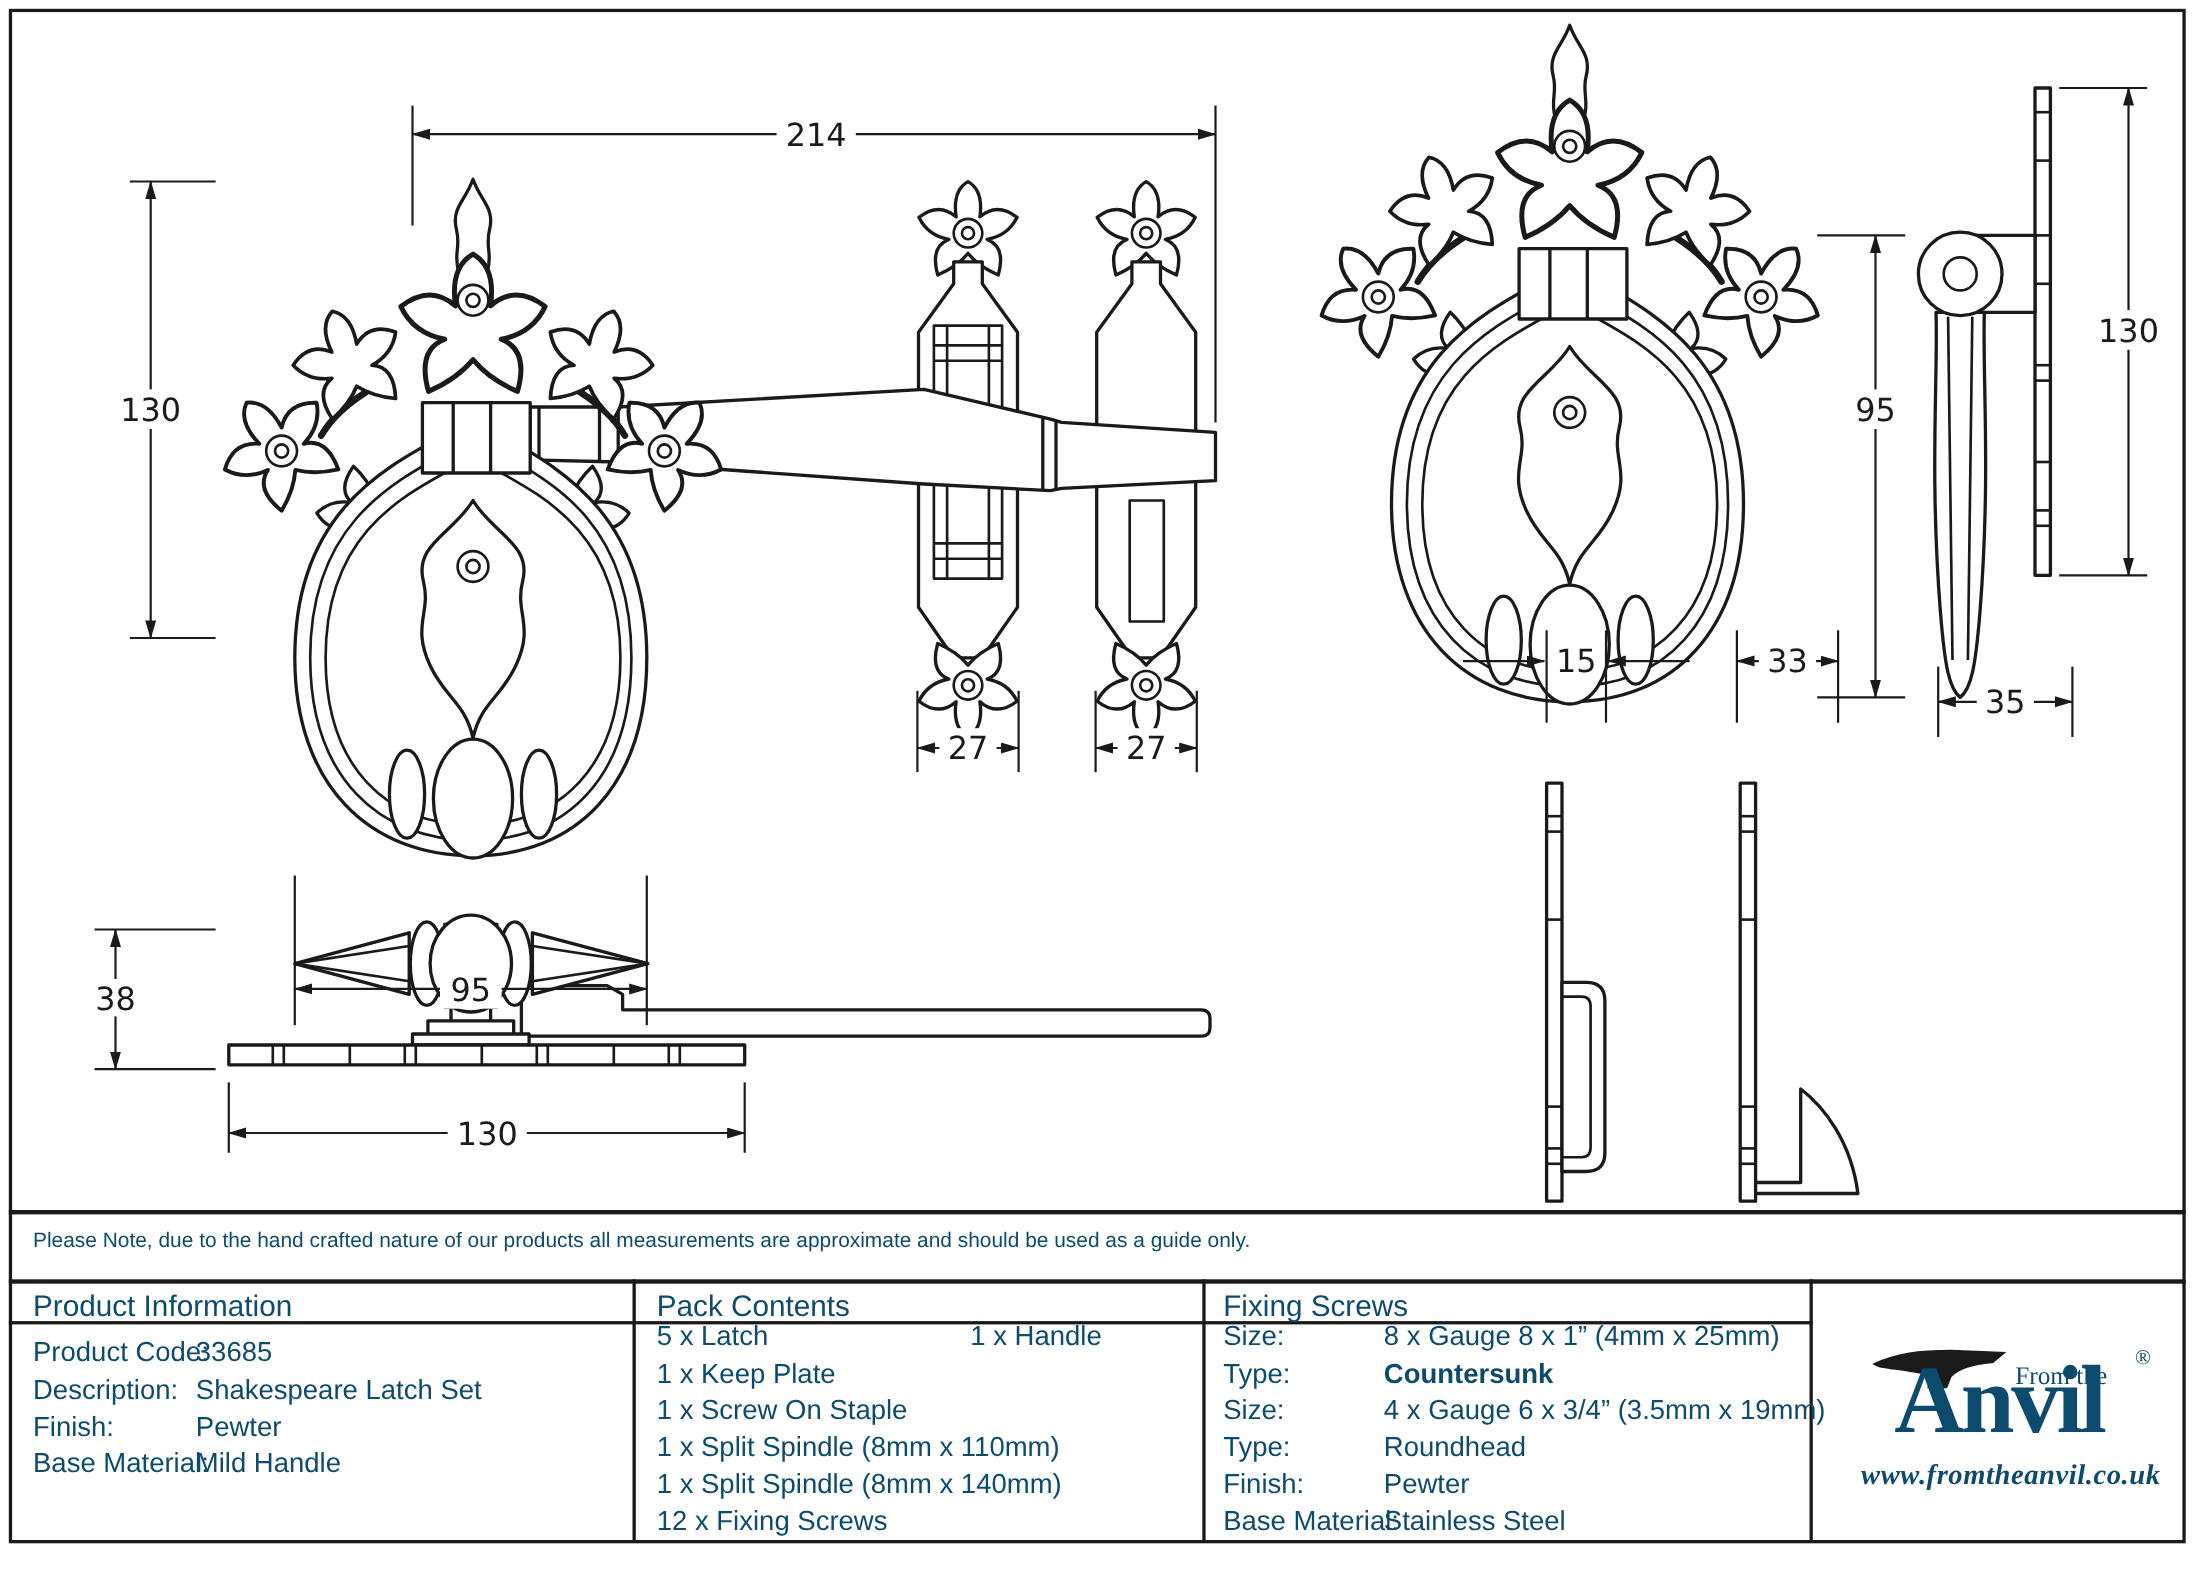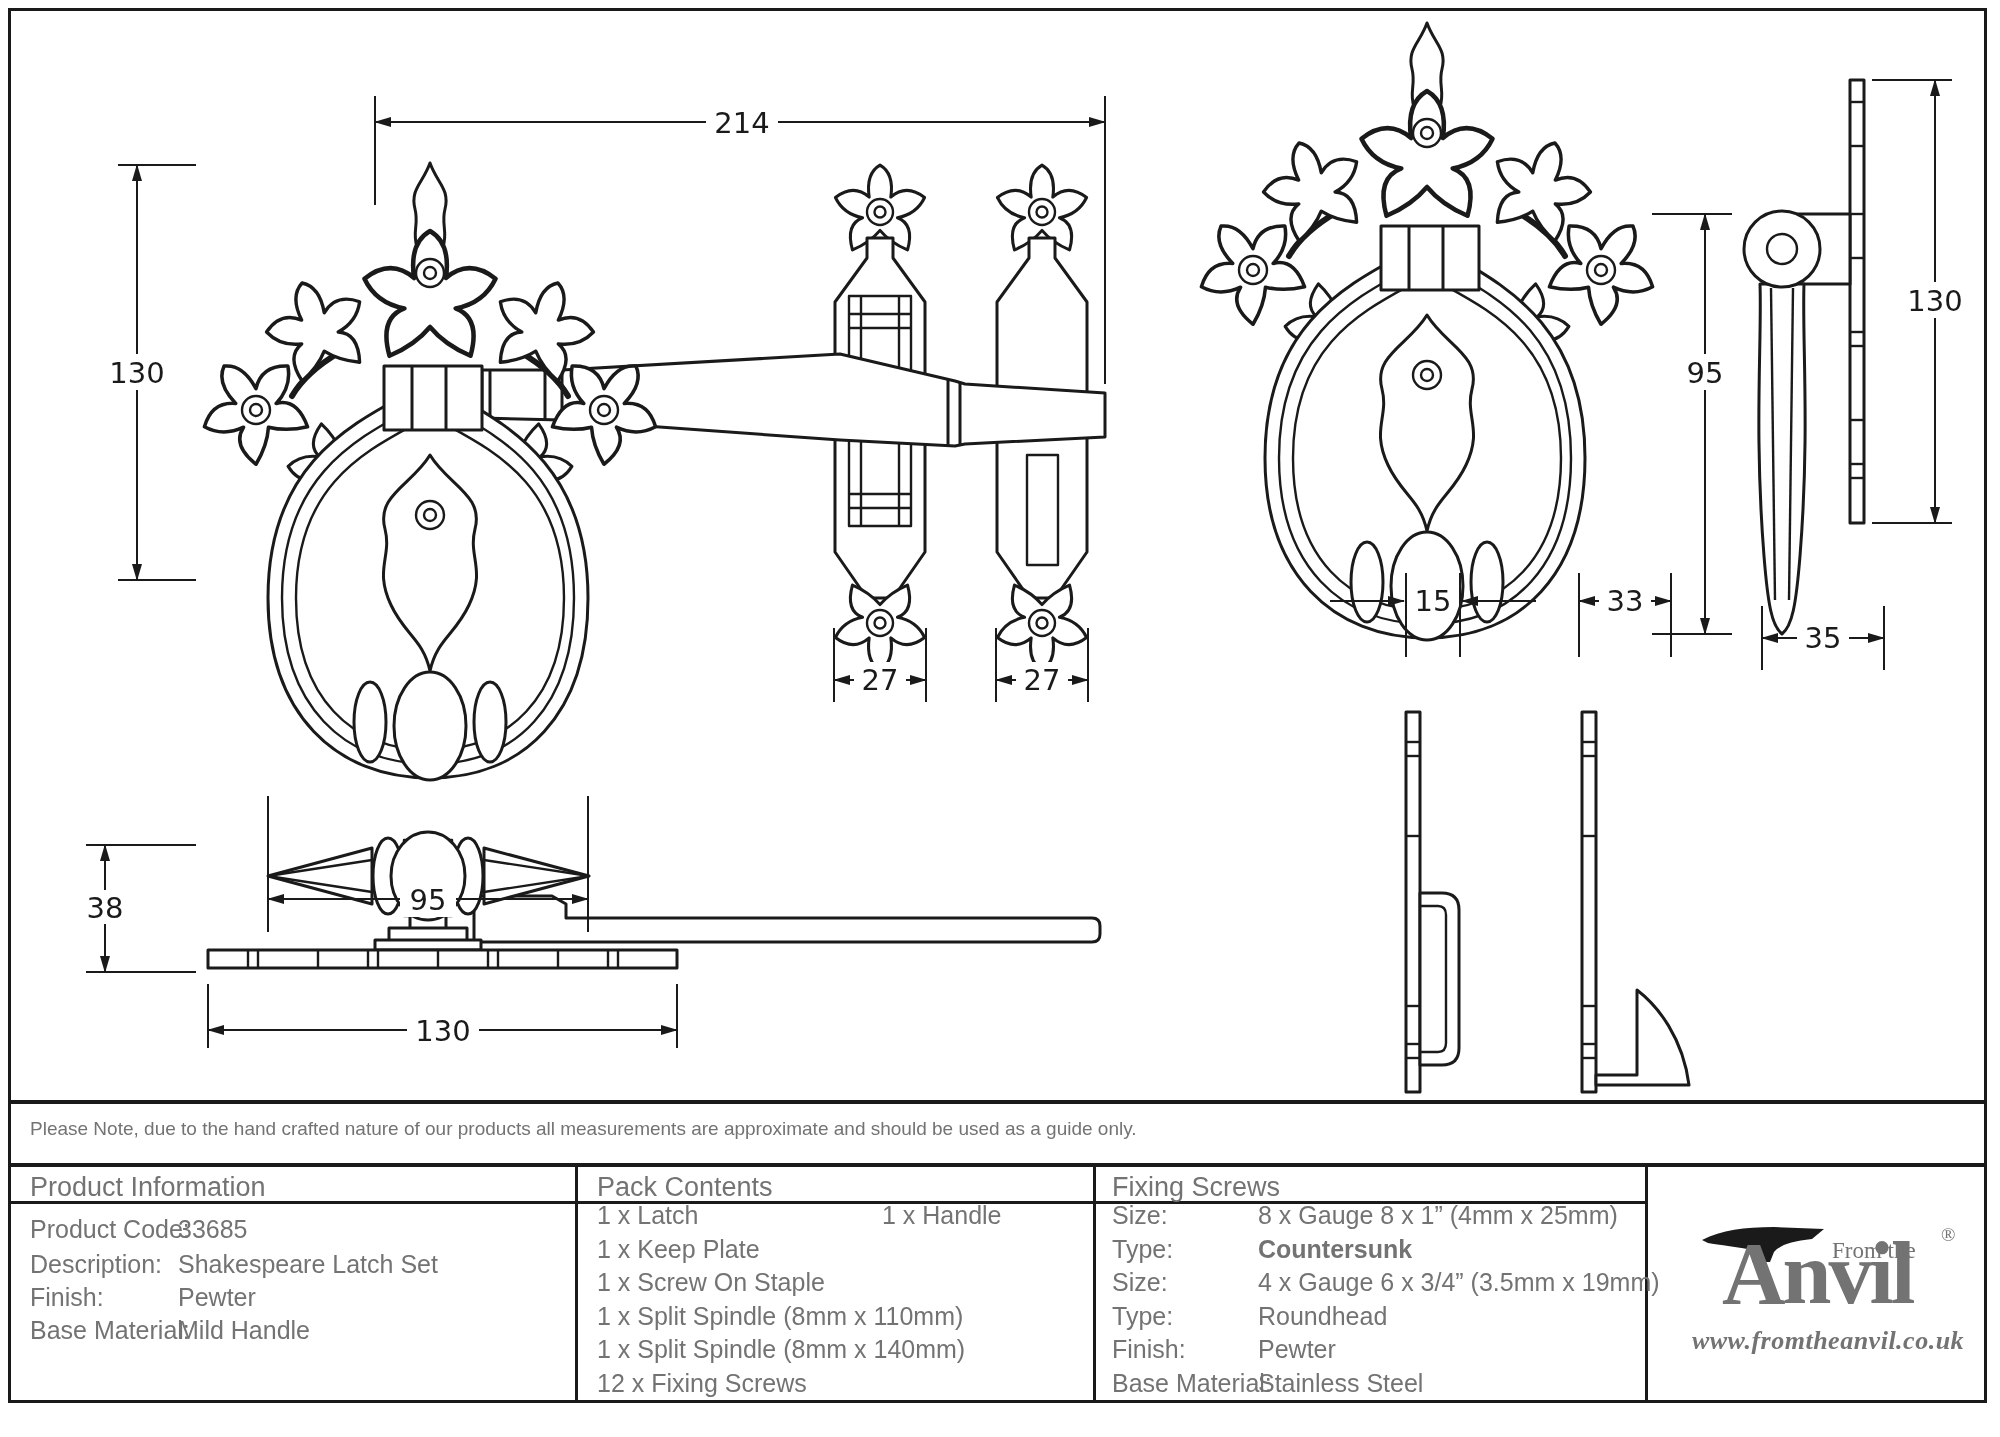--- a/index.html
+++ b/index.html
@@ -1,17 +1,17 @@
 <!DOCTYPE html>
 <html><head>
 <meta charset="utf-8">
 <style>
   html,body{margin:0;padding:0;background:#fff;}
   #sheet{position:relative;width:2000px;height:1437px;background:#fff;
-         font-family:"Liberation Sans","DejaVu Sans",sans-serif;color:#737373;overflow:hidden;}
+         font-family:"Liberation Sans","DejaVu Sans",sans-serif;color:#0c4a6e;overflow:hidden;}
   svg text{font-family:"DejaVu Sans","Liberation Sans",sans-serif;}
   .part{fill:#fff;stroke:#1a1a1a;stroke-width:3;stroke-linejoin:round;}
   .part2{fill:#fff;stroke:#1a1a1a;stroke-width:2.4;stroke-linejoin:round;}
   .ln{fill:none;stroke:#1a1a1a;stroke-width:2.4;}
   .ln3{fill:none;stroke:#1a1a1a;stroke-width:3;}
   .stem{fill:none;stroke:#1a1a1a;stroke-width:6;stroke-linecap:round;}
   .dim{stroke:#1a1a1a;stroke-width:2;fill:none;}
   .ext{stroke:#1a1a1a;stroke-width:2;fill:none;}
   .dtxt{font-size:29px;fill:#1a1a1a;text-anchor:middle;}
   .dbg{fill:#fff;stroke:none;}
@@ -285,21 +285,21 @@
 
   <div class="cell-text" style="left:30px;top:1215px;">Product Code:</div>
   <div class="cell-text" style="left:178px;top:1215px;">33685</div>
   <div class="cell-text" style="left:30px;top:1250px;">Description:</div>
   <div class="cell-text" style="left:178px;top:1250px;">Shakespeare Latch Set</div>
   <div class="cell-text" style="left:30px;top:1283px;">Finish:</div>
   <div class="cell-text" style="left:178px;top:1283px;">Pewter</div>
   <div class="cell-text" style="left:30px;top:1316px;">Base Material:</div>
   <div class="cell-text" style="left:178px;top:1316px;">Mild Handle</div>
 
-  <div class="cell-text" style="left:597px;top:1201px;">1 x Latch</div>
+  <div class="cell-text" style="left:597px;top:1201px;">5 x Latch</div>
   <div class="cell-text" style="left:862px;top:1201px;margin-left:20px;">1 x Handle</div>
   <div class="cell-text" style="left:597px;top:1235px;">1 x Keep Plate</div>
   <div class="cell-text" style="left:597px;top:1268px;">1 x Screw On Staple</div>
   <div class="cell-text" style="left:597px;top:1302px;">1 x Split Spindle (8mm x 110mm)</div>
   <div class="cell-text" style="left:597px;top:1335px;">1 x Split Spindle (8mm x 140mm)</div>
   <div class="cell-text" style="left:597px;top:1369px;">12 x Fixing Screws</div>
 
   <div class="cell-text" style="left:1112px;top:1201px;">Size:</div>
   <div class="cell-text" style="left:1258px;top:1201px;">8 x Gauge 8 x 1” (4mm x 25mm)</div>
   <div class="cell-text" style="left:1112px;top:1235px;">Type:</div>

